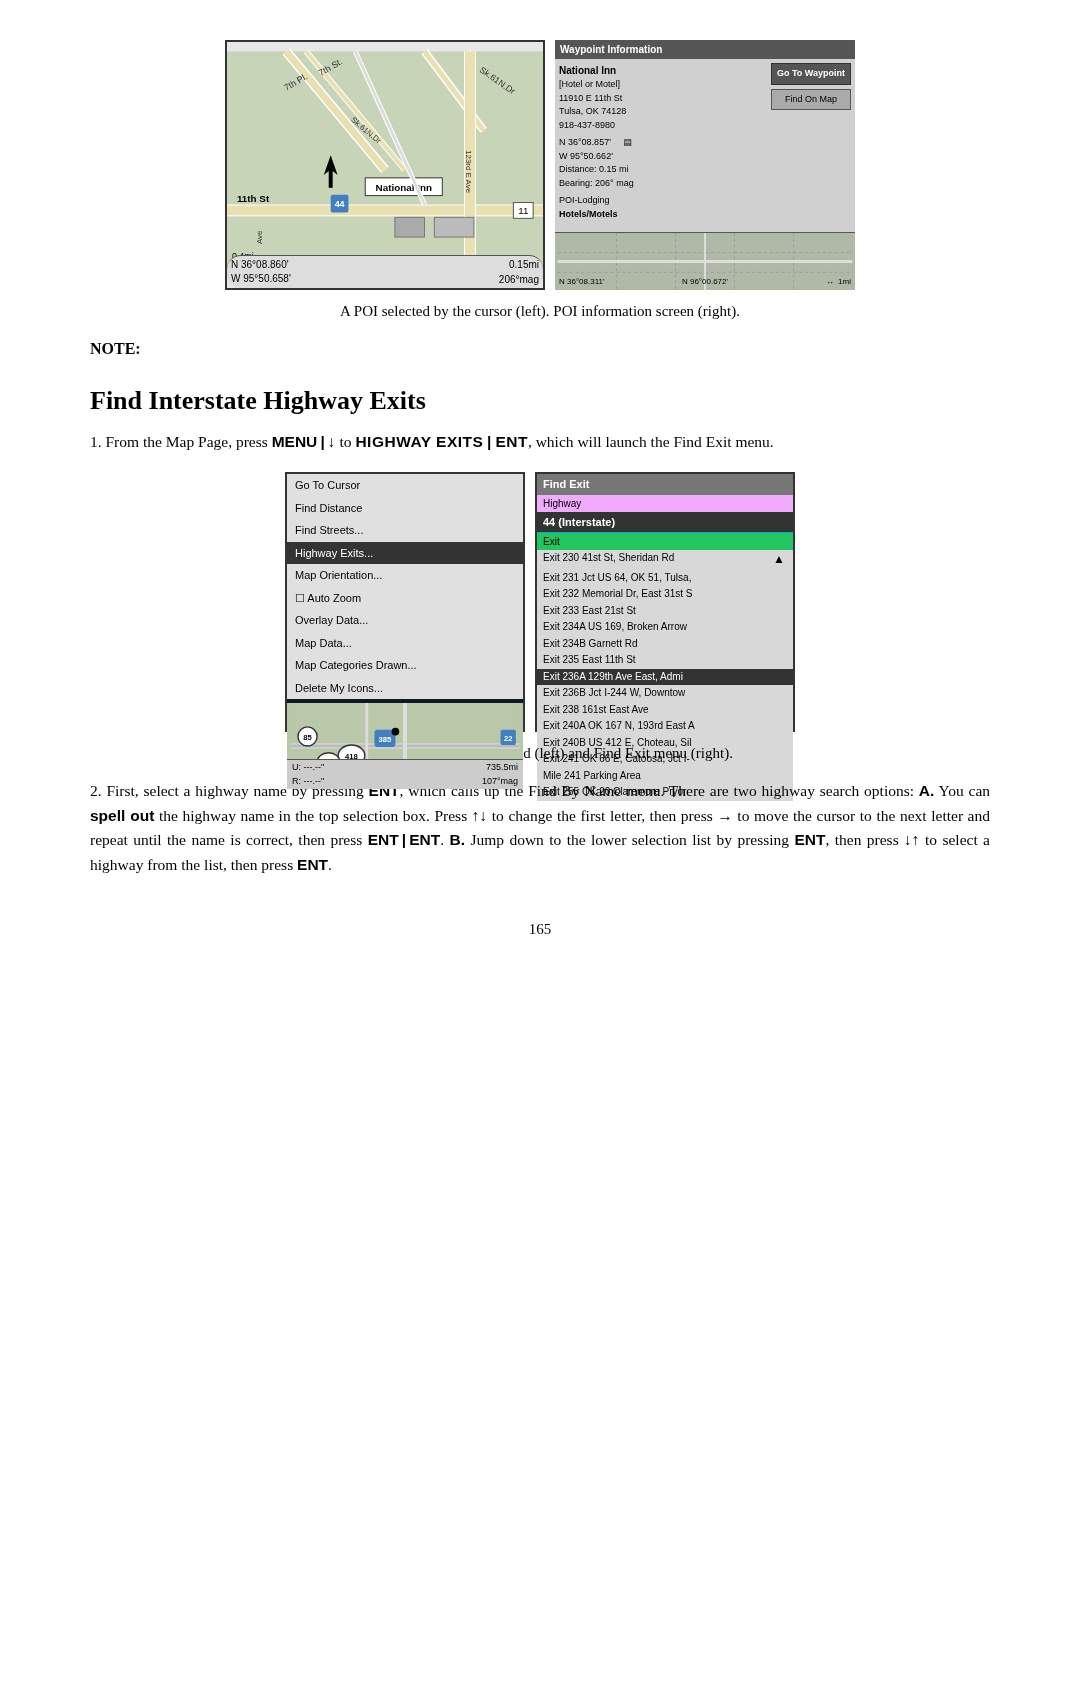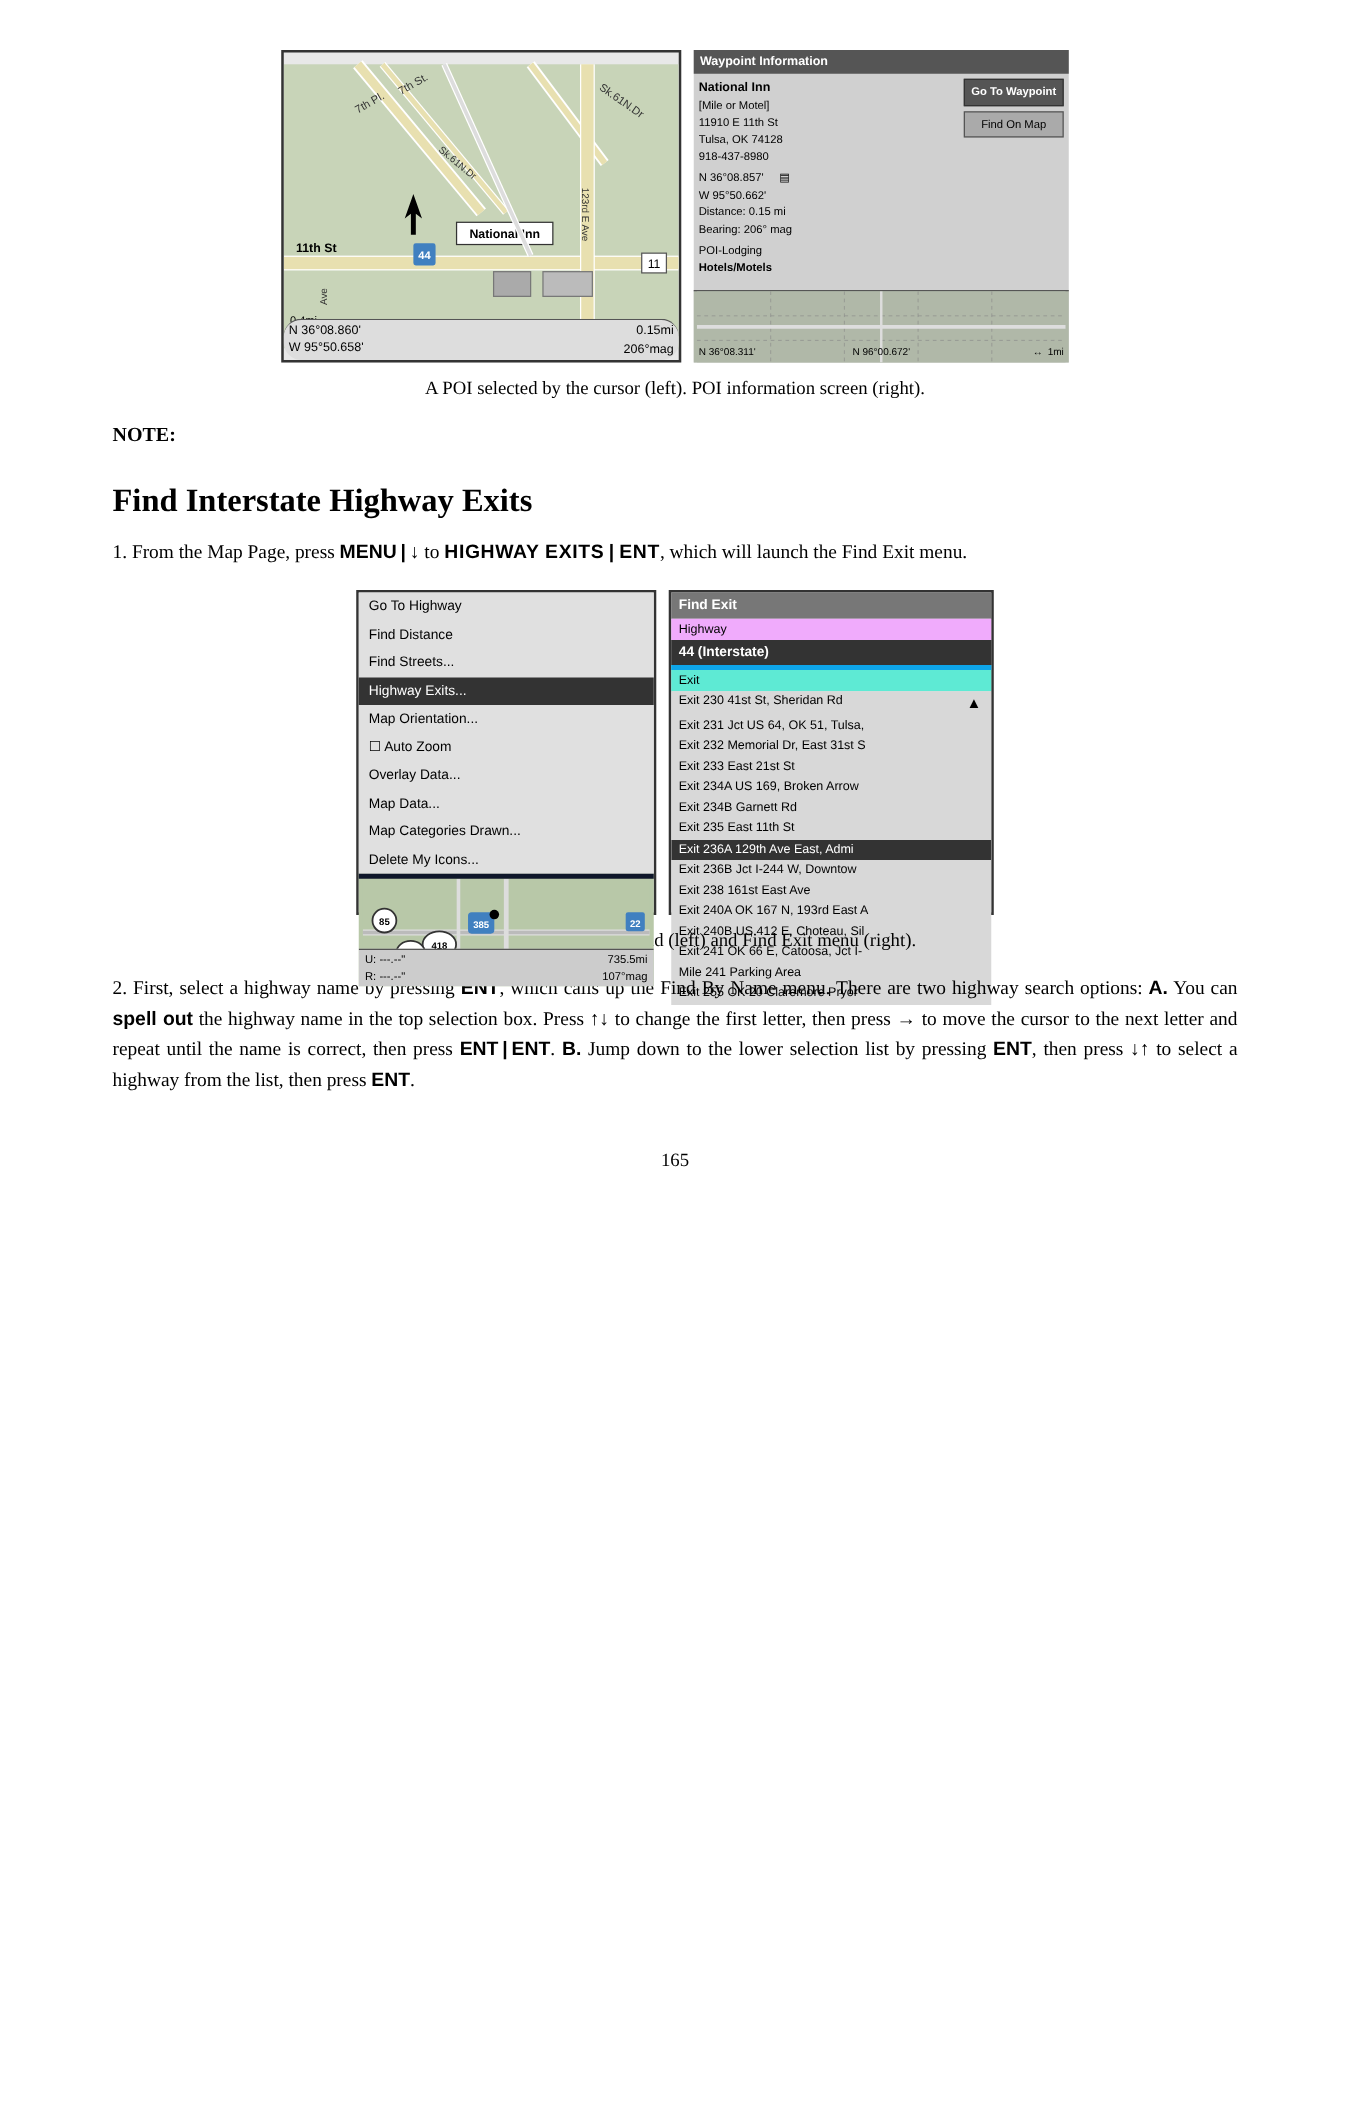--- a/index.html
+++ b/index.html
@@ -175,23 +175,23 @@
     .find-exit-highway-value {
       padding: 2px 6px;
       background: #333;
       color: white;
       font-size: 11px;
       font-weight: bold;
     }
 
     .find-exit-label {
       padding: 1px 6px;
-      background: #5eead4;
+      background: #22c55e;
       font-size: 10px;
-      border-top: 4px solid #0ea5e9;
+      border-top: 1px solid #0ea5e9;
     }
 
     .find-exit-list {
       background: #d8d8d8;
       overflow: hidden;
     }
 
     .exit-item {
       padding: 1px 6px;
       font-size: 10px;
@@ -293,21 +293,21 @@
         <div>206°mag</div>
       </div>
     </div>
   </div>
 
   <div class="map-right" style="position:relative;font-family:Arial,sans-serif;font-size:10px;">
     <div class="waypoint-title-bar">Waypoint Information</div>
     <div style="display:flex;">
       <div style="flex:1;padding:4px;">
         <div style="font-weight:bold;font-size:10px;">National Inn</div>
-        <div style="font-size:9px;">[Mile or Motel]</div>
+        <div style="font-size:9px;">[Hotel or Motel]</div>
         <div style="font-size:9px;">11910 E 11th St</div>
         <div style="font-size:9px;">Tulsa, OK 74128</div>
         <div style="font-size:9px;">918-437-8980</div>
         <div style="font-size:9px;margin-top:4px;">
           <span>N  36°08.857'</span>
           <span style="margin-left:10px;">▤</span>
         </div>
         <div style="font-size:9px;">W  95°50.662'</div>
         <div style="font-size:9px;">Distance:   0.15 mi</div>
         <div style="font-size:9px;">Bearing:    206° mag</div>
@@ -354,21 +354,21 @@
 
 <div class="body-text">
   <span>1. From the Map Page, press </span><b><span>MENU | ↓</span></b><span> to </span><span style="font-variant:small-caps;font-weight:bold;font-family:Arial,sans-serif;text-transform:uppercase;letter-spacing:0.5px;"><span>Highway Exits | ENT</span></span><span>, which will launch the Find Exit menu.</span>
 </div>
 
 <div class="bottom-images">
 
   <div class="menu-screen">
     <div class="menu-list" id="menu-list-container">
 
-    <div class="menu-item" style="border-bottom: none;">Go To Highway</div>
+    <div class="menu-item" style="border-bottom: none;">Go To Cursor</div>
         <div class="menu-item">Find Distance</div>
         <div class="menu-item">Find Streets...</div>
         <div class="menu-item selected">Highway Exits...</div>
         <div class="menu-item">Map Orientation...</div>
         <div class="menu-item">☐ Auto Zoom</div>
         <div class="menu-item">Overlay Data...</div>
         <div class="menu-item">Map Data...</div>
         <div class="menu-item">Map Categories Drawn...</div>
         <div class="menu-item">Delete My Icons...</div>
       </div>

